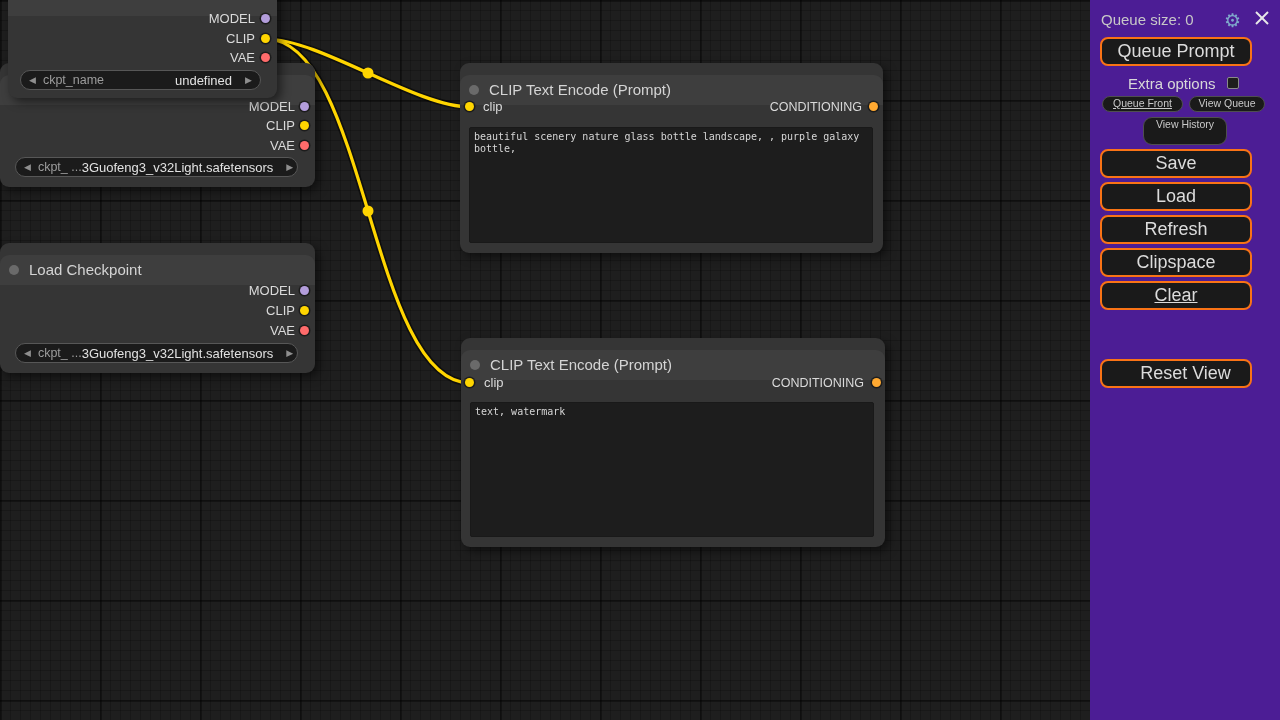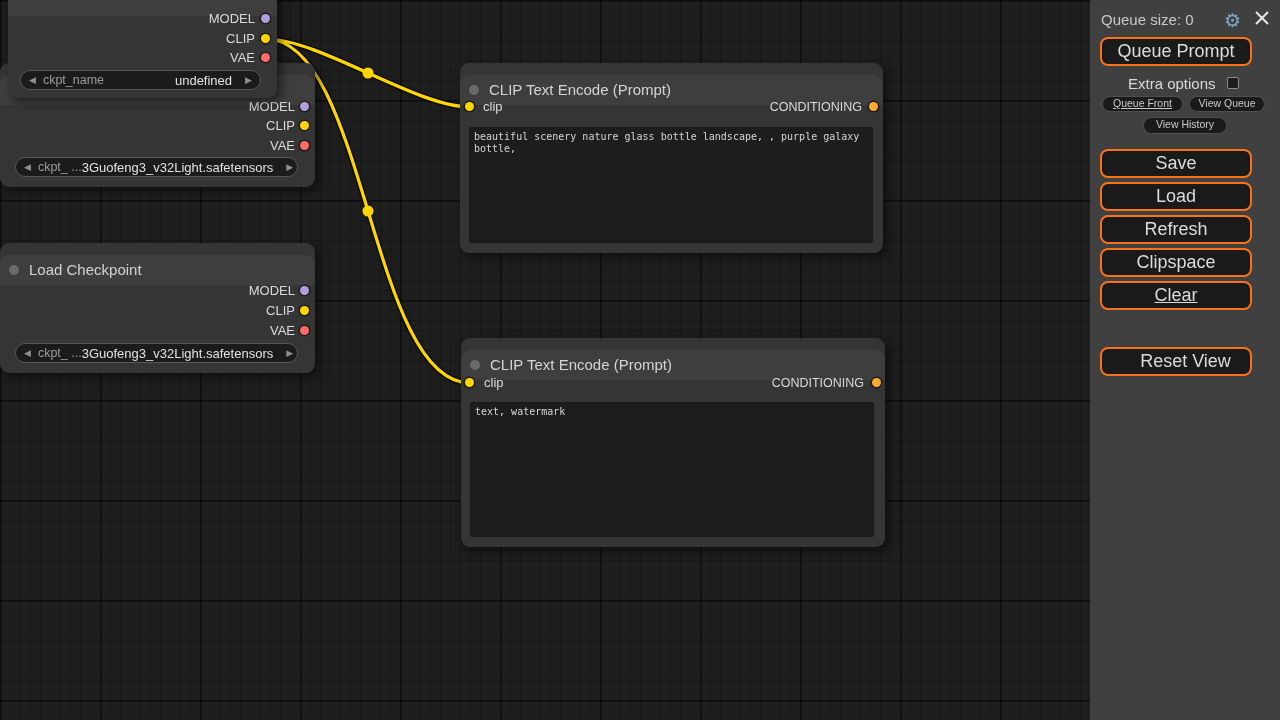--- a/index.html
+++ b/index.html
@@ -42,21 +42,21 @@
     border-radius:10px;display:flex;align-items:center;padding:0 8px;box-sizing:border-box;}
   .combo .arr{font-size:9px;color:#8f8f8f;line-height:18px;}
   .combo .w-label{margin-left:7px;font-size:12.5px;color:#9c9c9c;white-space:nowrap;}
   .combo .w-value{margin-left:auto;margin-right:13px;font-size:13px;color:#e2e2e2;white-space:nowrap;}
 
   .prompt-text{position:absolute;background:#1d1d1d;border:1px solid #191919;border-radius:2px;
     color:#d6d6d6;font-family:"DejaVu Sans Mono",monospace;font-size:10px;line-height:12px;
     padding:3px 4px;resize:none;box-sizing:border-box;outline:none;}
 
   
-  #menu{position:absolute;left:1090px;top:0;width:190px;height:720px;background:#404040;z-index:5;}
+  #menu{position:absolute;left:1090px;top:0;width:190px;height:720px;background:#4c1d95;z-index:5;}
   .q-size{position:absolute;left:11px;top:11px;font-size:15px;color:#c8c8c8;}
   .gear{position:absolute;left:134px;top:9px;font-size:19px;color:#7fa8cb;cursor:pointer;}
   .close-x{position:absolute;left:163px;top:9px;width:18px;height:18px;cursor:pointer;}
   .btn-big{position:absolute;left:10px;width:152px;height:29px;background:#1a1a1a;
     border:2px solid #f97316;border-radius:8px;box-sizing:border-box;color:#dcdcdc;
     font-size:18px;text-align:center;line-height:25px;cursor:pointer;}
   .btn-small{position:absolute;border:1.5px solid #4f4f4f;border-radius:9px;box-sizing:border-box;
     color:#c9c9c9;font-size:10.5px;text-align:center;background:#1a1a1a;cursor:pointer;}
   .extra-label{position:absolute;left:38px;top:75px;font-size:15px;color:#d8d8d8;}
   .chk{position:absolute;left:137px;top:77px;width:12px;height:12px;background:#1e1e1e;
@@ -161,23 +161,23 @@
       <line x1="15" y1="3" x2="3" y2="15" stroke="#e8e8e8" stroke-width="2"></line>
     </svg>
 
     <div class="btn-big" style="top:37px;">Queue Prompt</div>
 
     <span class="extra-label">Extra options</span>
     <div class="chk"></div>
 
     <div class="btn-small" style="left:12px;top:96px;width:81px;height:16px;line-height:13px;text-decoration:underline;">Queue Front</div>
     <div class="btn-small" style="left:99px;top:96px;width:76px;height:16px;line-height:13px;">View Queue</div>
-    <div class="btn-small" style="left:53px;top:117px;width:84px;height:17px;line-height:13px;">View History</div>
+    <div class="btn-small" style="left:53px;top:117px;width:84px;height:28px;line-height:13px;">View History</div>
 
     <div class="btn-big" style="top:149px;">Save</div>
     <div class="btn-big" style="top:182px;">Load</div>
     <div class="btn-big" style="top:215px;">Refresh</div>
     <div class="btn-big" style="top:248px;">Clipspace</div>
     <div class="btn-big" style="top:281px;text-decoration:underline;">Clear</div>
-    <div class="btn-big" style="top:347px;padding-left:19px;">Reset View</div>
+    <div class="btn-big" style="top:359px;padding-left:19px;">Reset View</div>
   </div>
 
 </div>
 
 </body></html>

